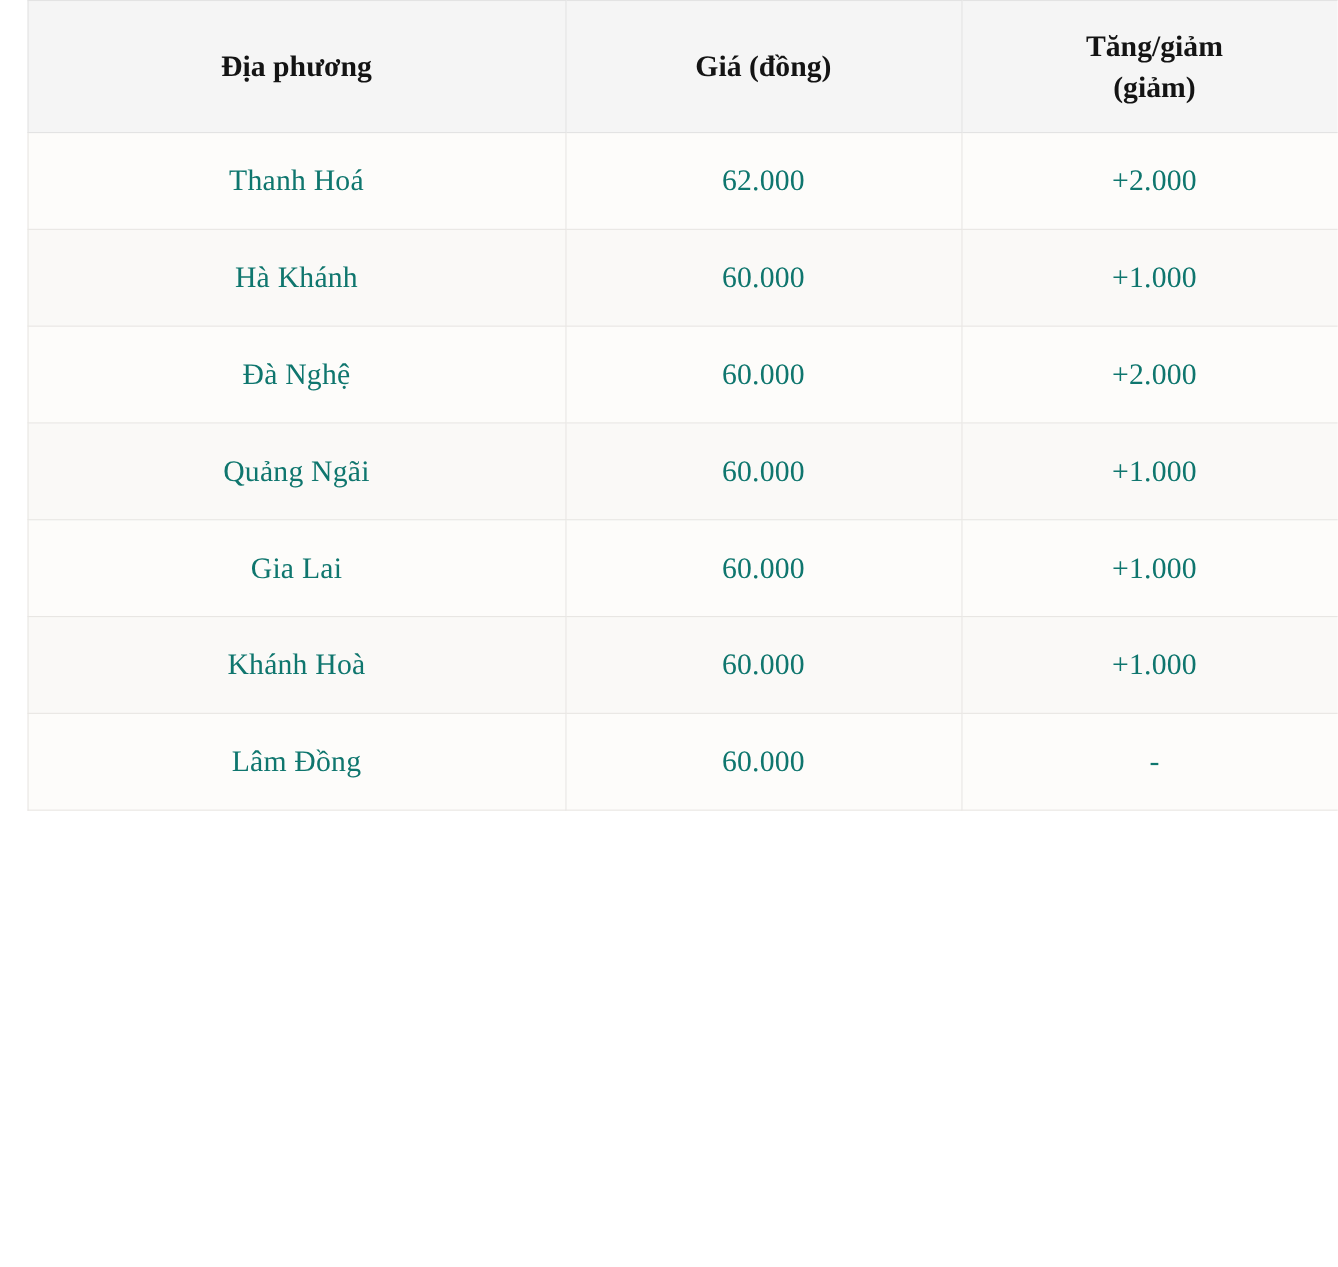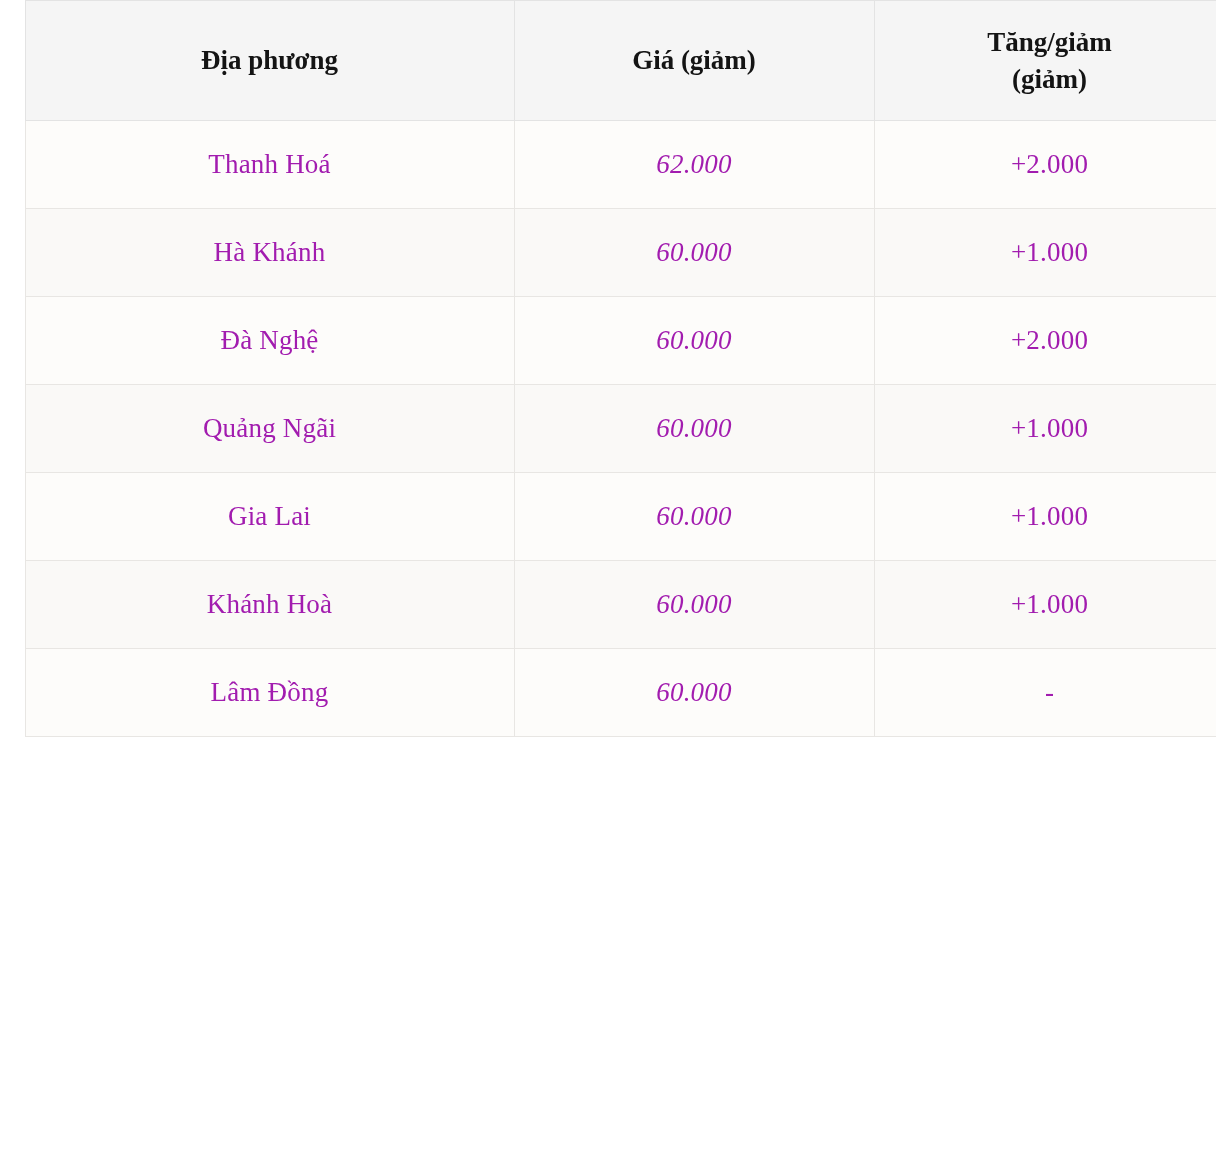--- a/index.html
+++ b/index.html
@@ -42,49 +42,49 @@
     vertical-align: middle;
     padding: 22px 10px;
     height: 120px;
     box-sizing: border-box;
   }
   table.price-table tbody td {
     border: 1px solid #e8e6e3;
     background: #fdfcfa;
     font-size: 27px;
     line-height: 1.3;
-    color: #a21caf;
+    color: #0f766e;
     text-align: center;
     vertical-align: middle;
     height: 88px;
     padding: 6px 10px;
     box-sizing: border-box;
     font-weight: normal;
   }
   table.price-table tbody tr:nth-child(even) td {
     background: #faf9f7;
   }
   .cell-locality { letter-spacing: 0.2px; }
-  .cell-price { letter-spacing: 0.2px; font-style: italic; }
+  .cell-price { letter-spacing: 0.2px; }
   .cell-change { letter-spacing: 0.2px; }
 </style>
 </head>
 <body>
 
 <div class="table-wrap">
   <table class="price-table">
     <colgroup>
       <col class="c-locality">
       <col class="c-price">
       <col class="c-change">
     </colgroup>
     <thead>
       <tr>
         <th>Địa phương</th>
-        <th>Giá (giảm)</th>
+        <th>Giá (đồng)</th>
         <th>
           <span>Tăng/giảm</span><br>
           <span>(giảm)</span>
         </th>
       </tr>
     </thead>
     <tbody id="table-body">
         <tr>
           <td class="cell-locality">Thanh Hoá</td>
           <td class="cell-price">62.000</td>

